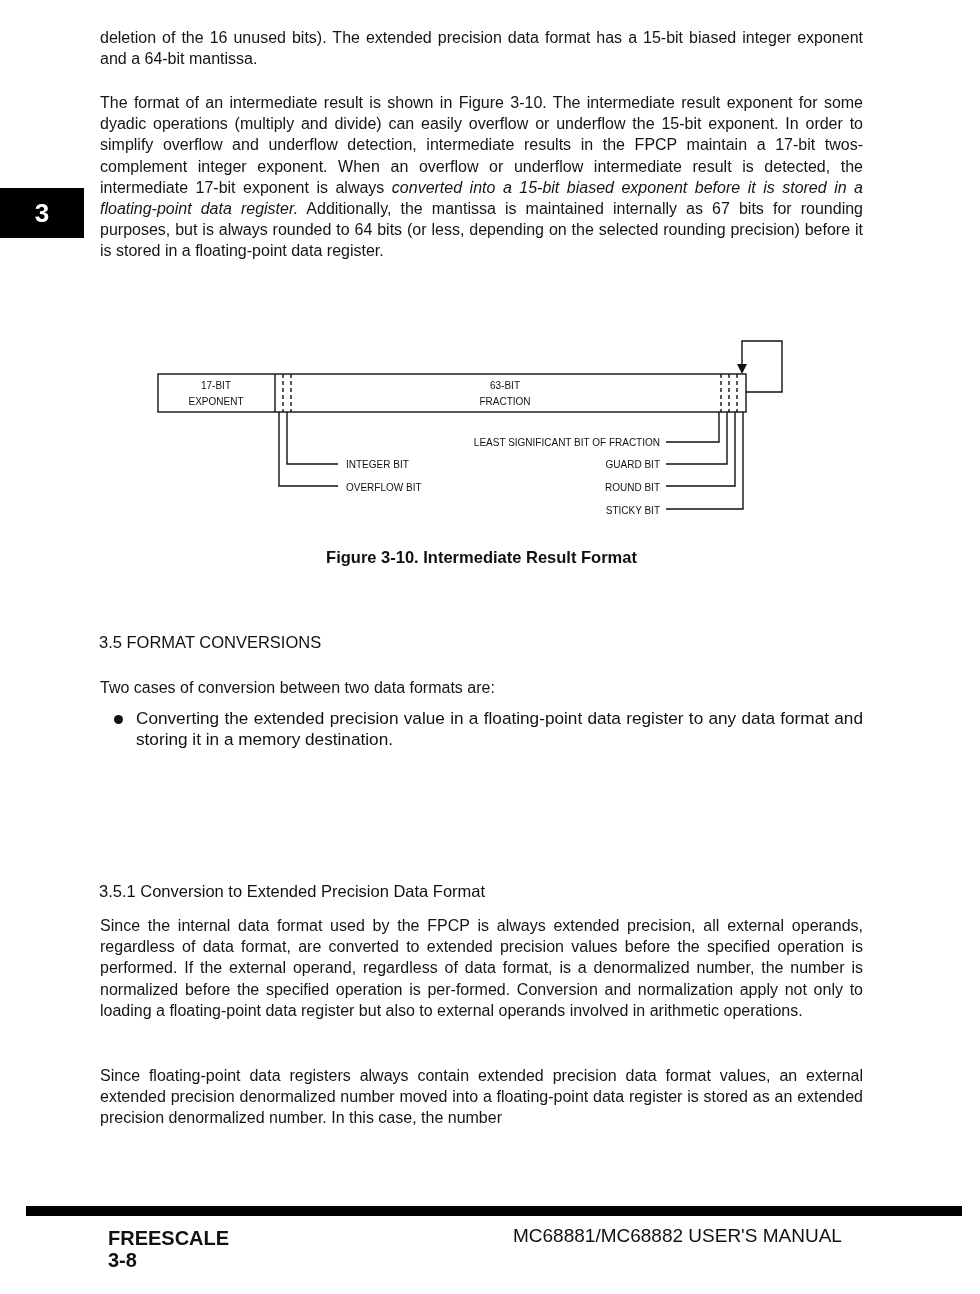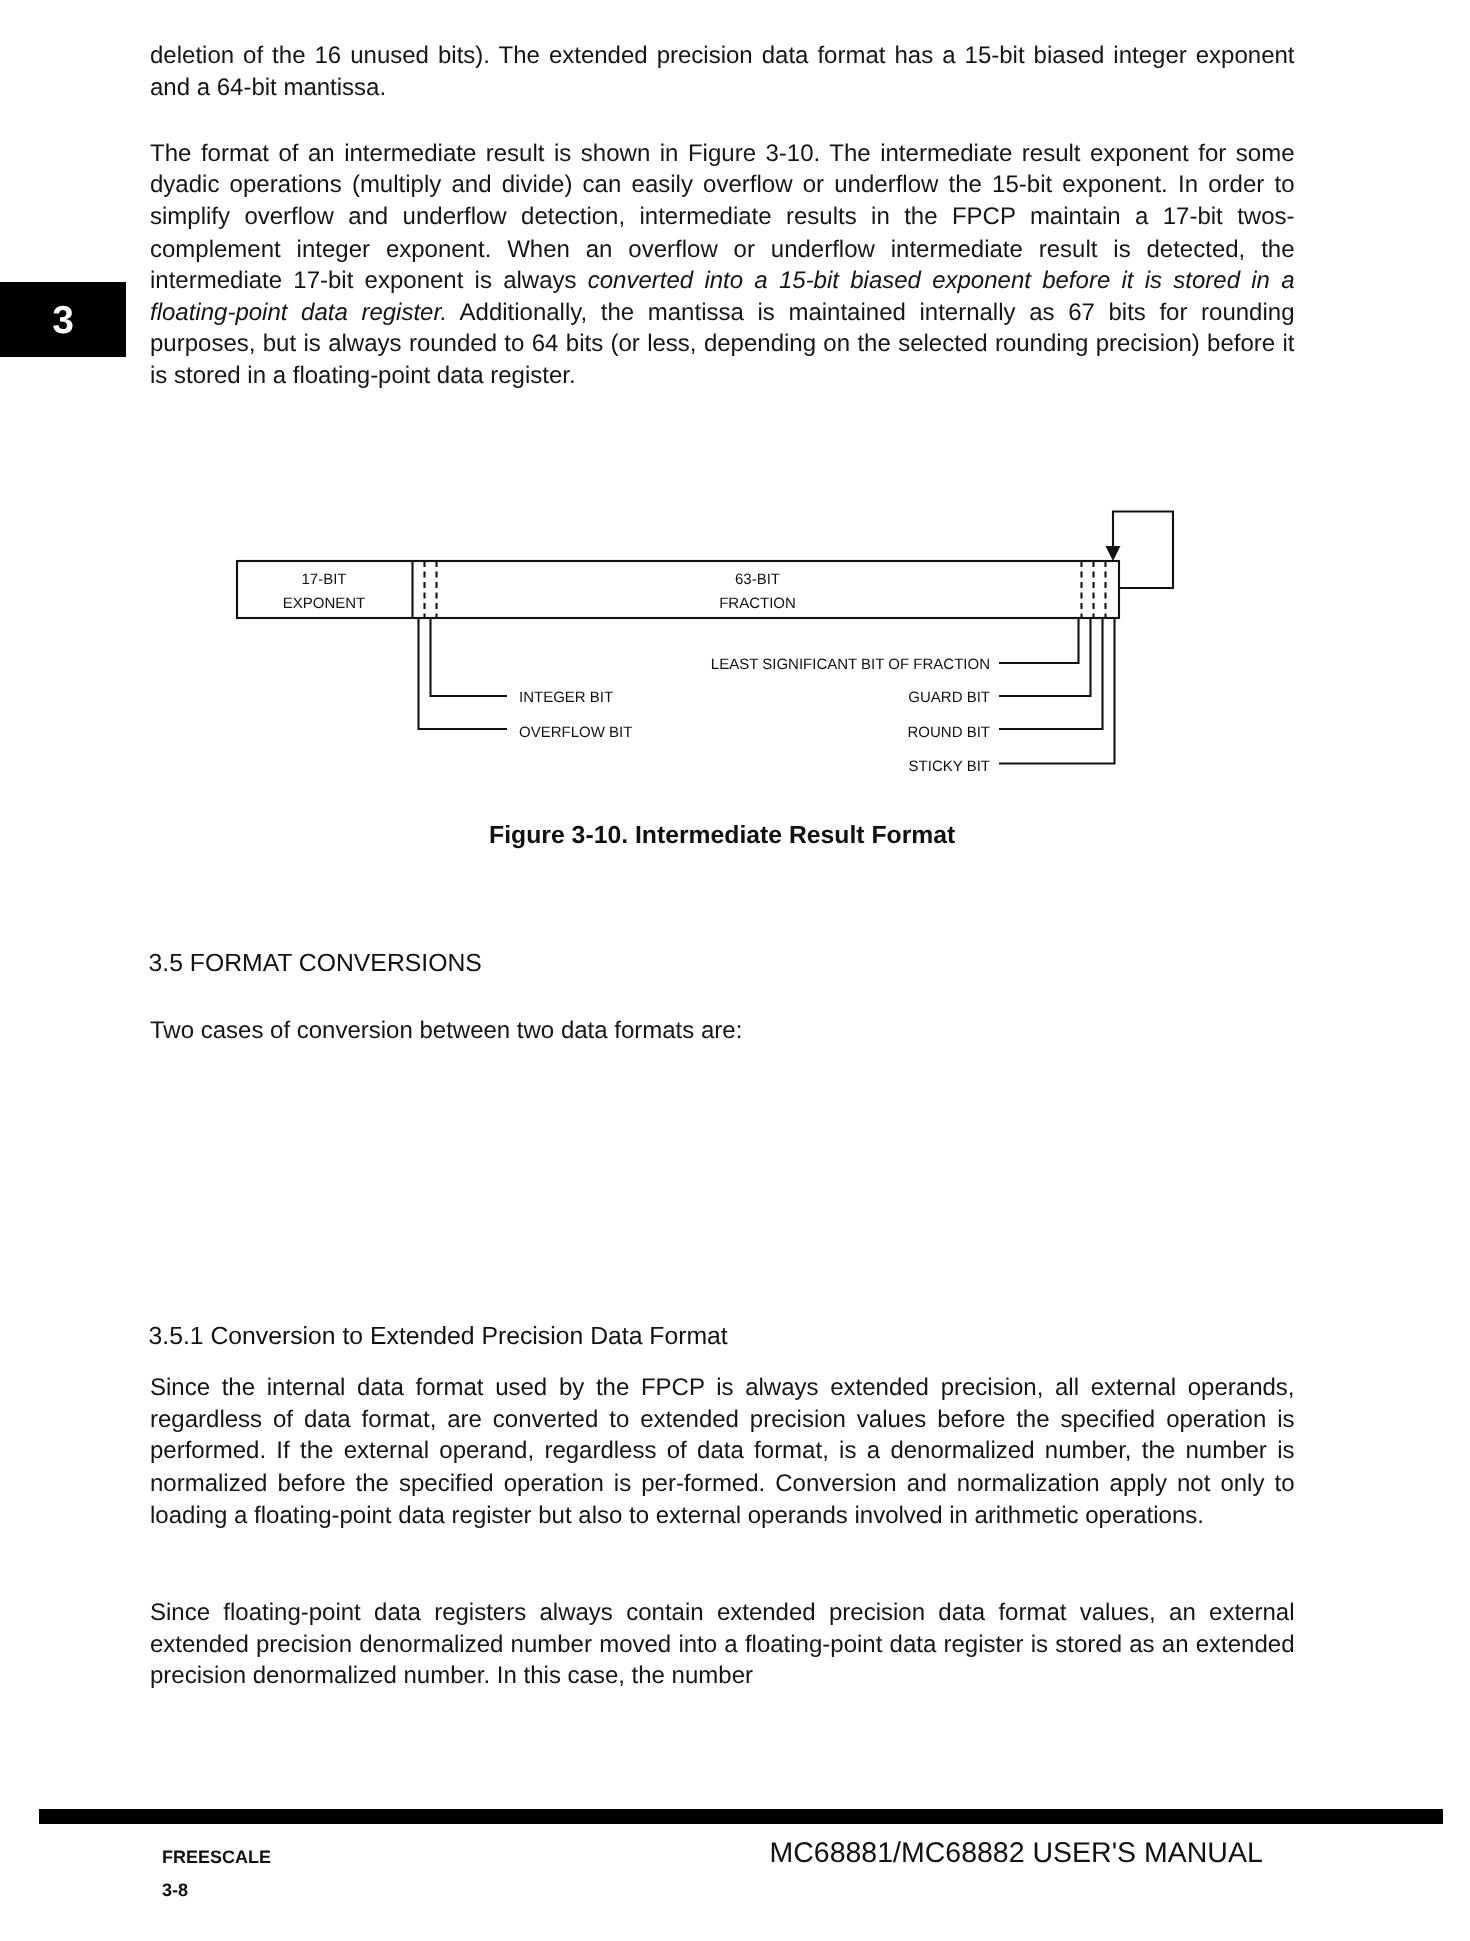--- a/index.html
+++ b/index.html
@@ -5,21 +5,21 @@
   html, body { margin:0; padding:0; background:#ffffff; }
   body { width:980px; height:1294px; position:relative; overflow:hidden; color:#111; font-family:"Liberation Sans", sans-serif; }
   .text { position:absolute; left:100px; width:763px; font-size:16px; line-height:21.2px; text-align:justify; margin:0; color:#151515; }
   .tab { position:absolute; left:0; top:188px; width:84px; height:50px; background:#000; color:#fff; font-weight:bold; font-size:26px; display:flex; align-items:center; justify-content:center; }
   .heading { position:absolute; left:99px; font-weight:normal; font-size:16.5px; color:#111; margin:0; }
   .caption { position:absolute; left:0; width:963px; text-align:center; top:548px; font-weight:bold; font-size:16.5px; margin:0; }
   ul.bullets { position:absolute; left:112px; top:708px; width:751px; margin:0; padding:0; list-style:none; }
   ul.bullets li { position:relative; padding-left:24px; font-size:17.2px; line-height:21.2px; text-align:justify; margin-bottom:12px; }
   ul.bullets li .dot { position:absolute; left:2px; top:7px; width:9px; height:9px; border-radius:50%; background:#111; }
   .footer-bar { position:absolute; left:26px; top:1206px; width:936px; height:10px; background:#000; }
-  .footer-left { position:absolute; left:108px; top:1227px; font-weight:bold; font-size:12px; line-height:22px; }
+  .footer-left { position:absolute; left:108px; top:1227px; font-weight:bold; font-size:20px; line-height:22px; }
   .footer-right { position:absolute; left:513px; top:1225px; font-weight:normal; font-size:19px; }
   svg.diagram { position:absolute; left:150px; top:330px; }
   svg text { font-family:"Liberation Sans", sans-serif; font-size:10px; fill:#111; }
 </style>
 </head>
 <body>
 
 <div class="tab">3</div>
 
 <p class="text" style="top:27px;">deletion of the 16 unused bits). The extended precision data format has a 15-bit biased integer exponent and a 64-bit mantissa.</p>
@@ -56,20 +56,21 @@
   <text x="510" y="184" text-anchor="end">STICKY BIT</text>
 </svg>
 
 <p class="caption">Figure 3-10. Intermediate Result Format</p>
 
 <h2 class="heading" style="top:633px;">3.5 FORMAT CONVERSIONS</h2>
 
 <p class="text" style="top:677px;">Two cases of conversion between two data formats are:</p>
 
 <ul class="bullets">
+  <li><span class="dot"></span><span>Converting the extended precision value in a floating-point data register to any data format and storing it in a memory destination.</span></li>
 </ul>
 
 <h3 class="heading" style="top:882px;">3.5.1 Conversion to Extended Precision Data Format</h3>
 
 <p class="text" style="top:915px;">Since the internal data format used by the FPCP is always extended precision, all external operands, regardless of data format, are converted to extended precision values before the specified operation is performed. If the external operand, regardless of data format, is a denormalized number, the number is normalized before the specified operation is per-formed. Conversion and normalization apply not only to loading a floating-point data register but also to external operands involved in arithmetic operations.</p>
 
 <p class="text" style="top:1065px;">Since floating-point data registers always contain extended precision data format values, an external extended precision denormalized number moved into a floating-point data register is stored as an extended precision denormalized number. In this case, the number</p>
 
 <div class="footer-bar"></div>
 <div class="footer-left">

